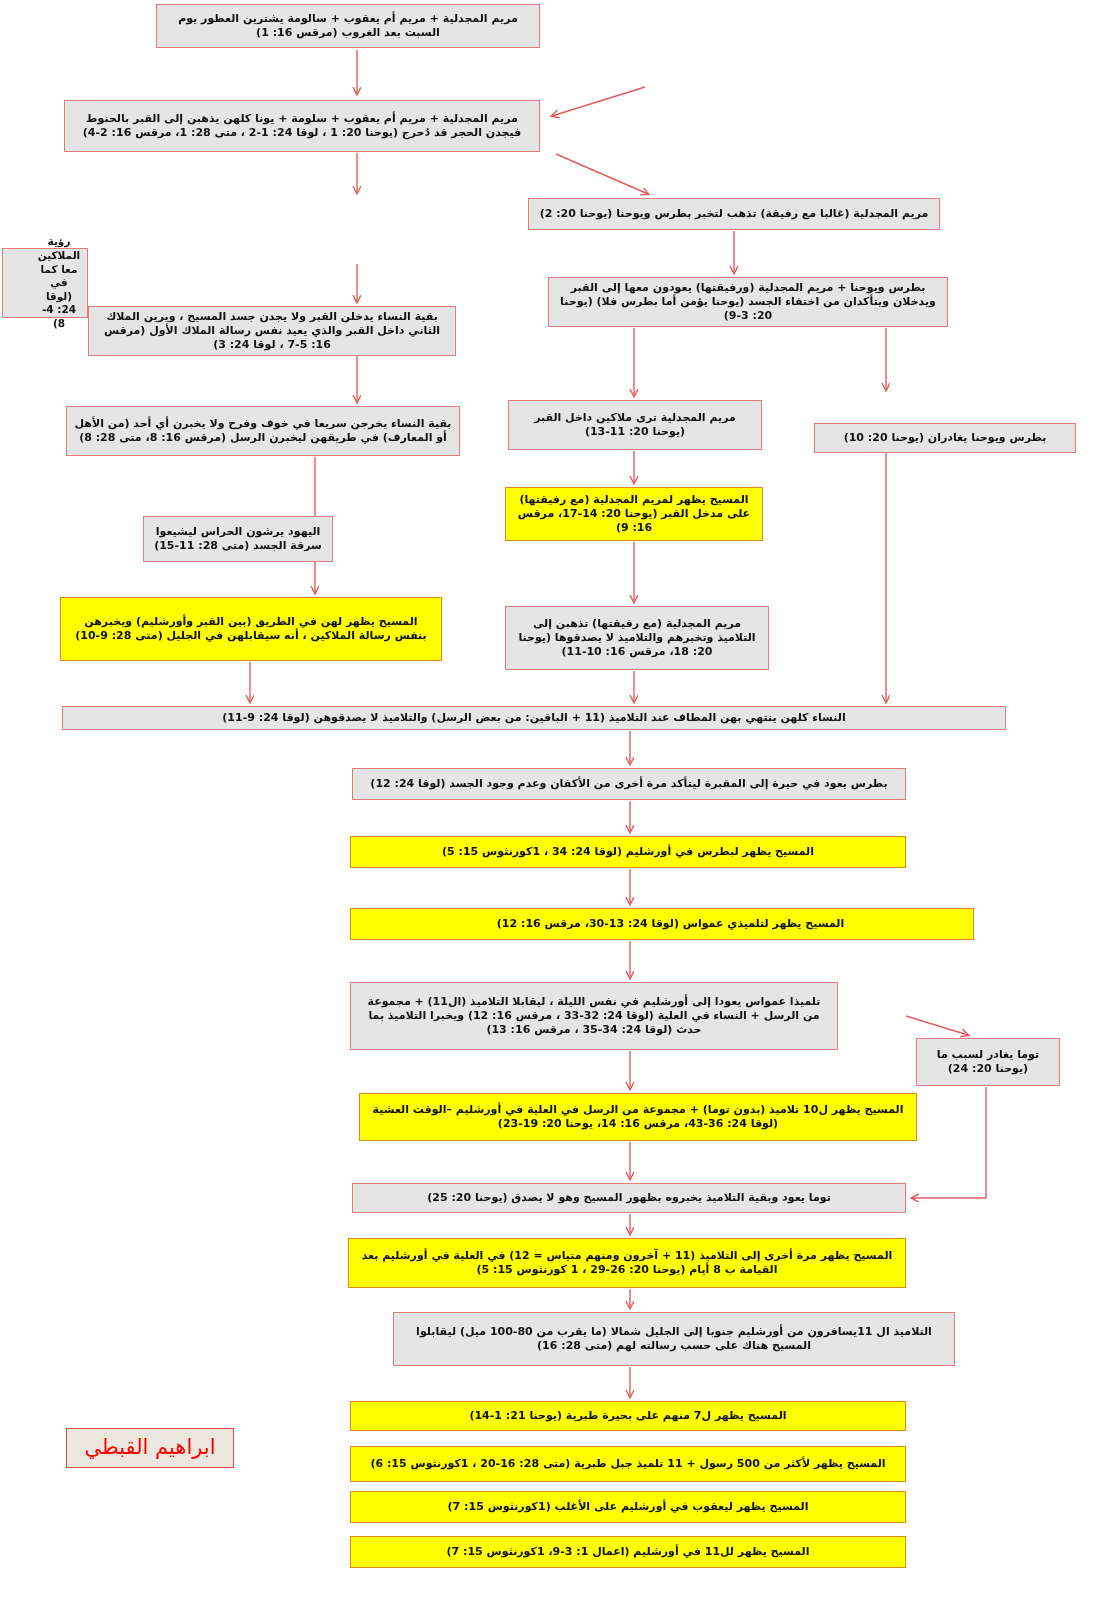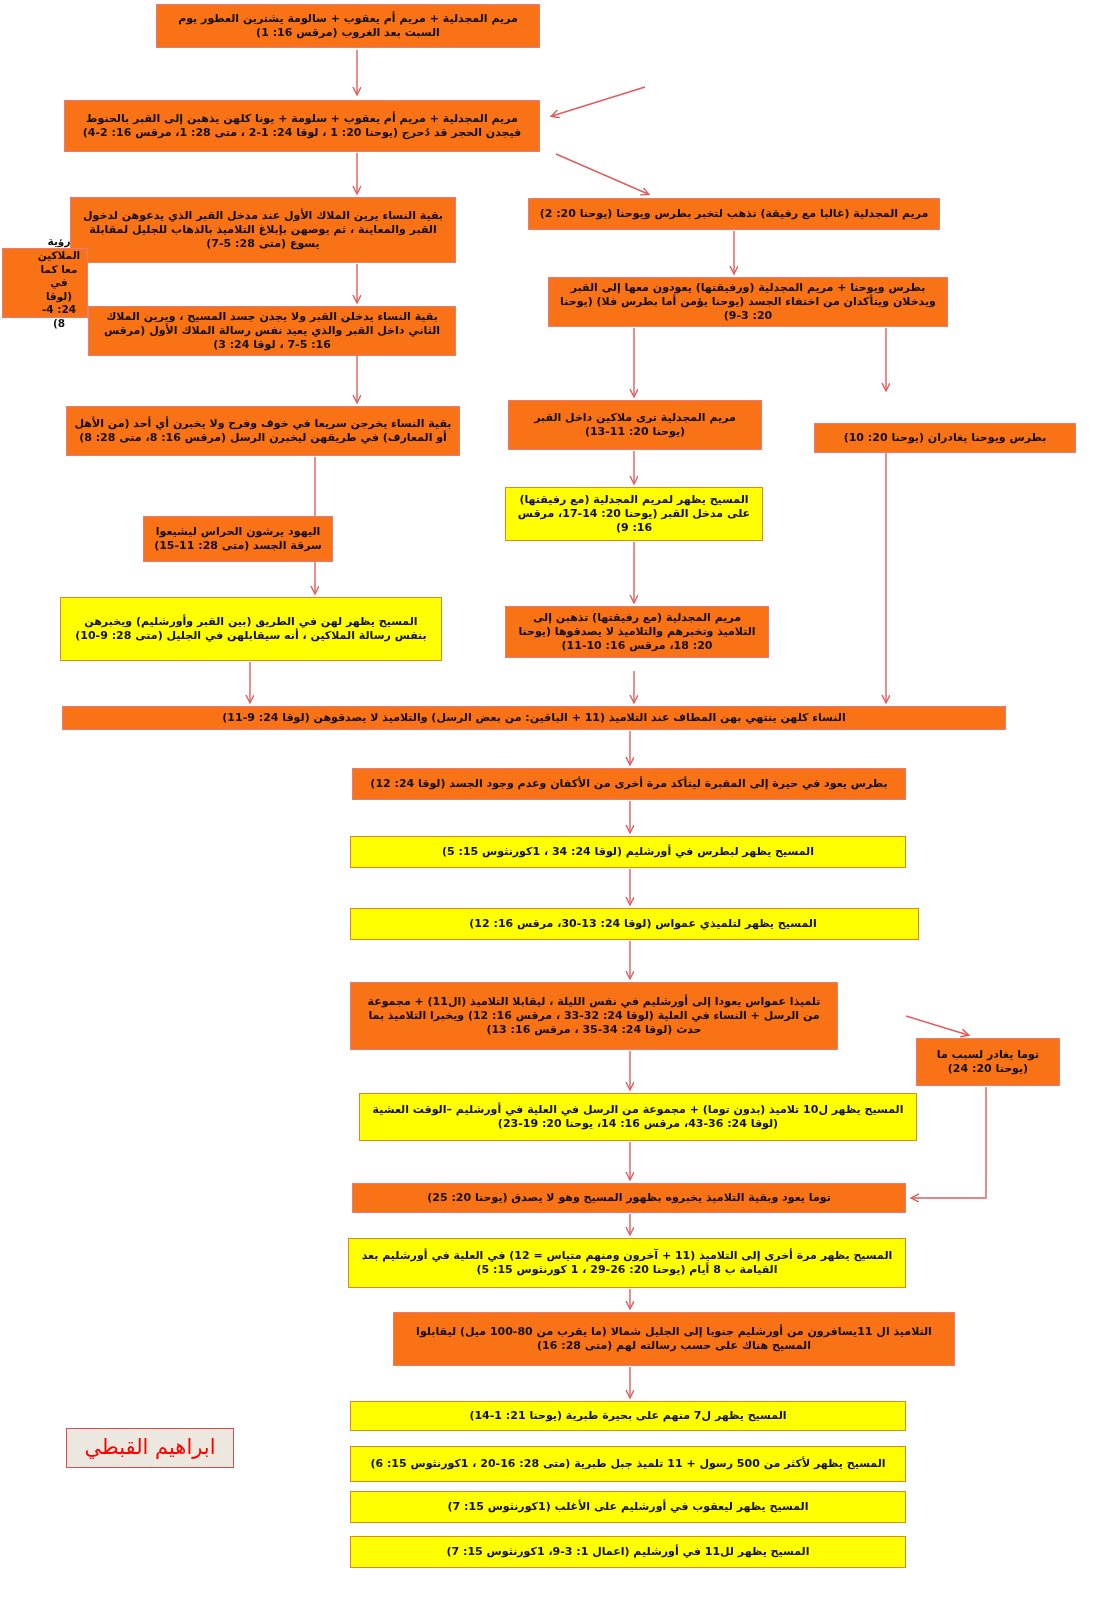--- a/index.html
+++ b/index.html
@@ -19,21 +19,21 @@
     justify-content:center;
     text-align:center;
     direction:rtl;
     font-weight:bold;
     font-size:11px;
     line-height:1.3;
     color:#111111;
     padding:2px 7px;
   }
   .plain{
-    background:#f97316;
+    background:#e5e5e5;
     border:1.6px solid #e37c7c;
   }
   .yellow{
     background:#ffff00;
     border:1.6px solid #e0881c;
   }
   .sig{
     background:#ece8df;
     border:1.6px solid #e04b4b;
     color:#ff0000;
@@ -79,36 +79,35 @@
       <line x1="630" y1="1142" x2="630" y2="1179" marker-end="url(#ah)"></line>
       <polyline points="986,1087 986,1198 912,1198" marker-end="url(#ah)"></polyline>
       <line x1="630" y1="1214" x2="630" y2="1234" marker-end="url(#ah)"></line>
       <line x1="630" y1="1289" x2="630" y2="1308" marker-end="url(#ah)"></line>
       <line x1="630" y1="1367" x2="630" y2="1397" marker-end="url(#ah)"></line>
     </g>
   </svg>
 
   <div class="node plain" style="left:156px;top:4px;width:384px;height:44px;">مريم المجدلية + مريم أم يعقوب + سالومة  يشترين العطور يوم السبت بعد الغروب (مرقس 16: 1)</div>
   <div class="node plain" style="left:64px;top:100px;width:476px;height:52px;">مريم المجدلية + مريم أم يعقوب + سلومة + يونا كلهن يذهبن إلى القبر بالحنوط فيجدن الحجر قد دُحرج (يوحنا 20: 1 ، لوقا 24: 1-2 ، متى 28: 1، مرقس 16: 2-4)</div>
-  <div class="node plain" style="left:70px;top:197px;width:386px;height:66px;">بقية النساء يرين الملاك الأول عند مدخل القبر الذي يدعوهن لدخول القبر والمعاينة ، ثم يوصهن بإبلاغ التلاميذ بالذهاب للجليل لمقابلة يسوع (متى 28: 5-7)</div>
   <div class="node plain" style="left:528px;top:198px;width:412px;height:32px;">مريم المجدلية (غالبا مع رفيقة) تذهب لتخبر بطرس ويوحنا (يوحنا 20: 2)</div>
   <div class="node plain small" style="left:2px;top:248px;width:86px;height:70px;">رؤية الملاكين معا كما في (لوقا 24: 4-8)</div>
   <div class="node plain" style="left:88px;top:306px;width:368px;height:50px;">بقية النساء يدخلن القبر ولا يجدن جسد المسيح ، ويرين الملاك الثاني داخل القبر والذي يعيد نفس رسالة الملاك الأول (مرقس 16: 5-7 ، لوقا 24: 3)</div>
   <div class="node plain" style="left:548px;top:277px;width:400px;height:50px;">بطرس ويوحنا + مريم المجدلية (ورفيقتها) يعودون معها إلى القبر ويدخلان ويتأكدان من اختفاء الجسد (يوحنا يؤمن أما بطرس فلا) (يوحنا 20: 3-9)</div>
   <div class="node plain" style="left:66px;top:406px;width:394px;height:50px;">بقية النساء يخرجن سريعا في خوف وفرح ولا يخبرن أي أحد (من الأهل أو المعارف) في طريقهن ليخبرن الرسل (مرقس 16: 8، متى 28: 8)</div>
   <div class="node plain" style="left:508px;top:400px;width:254px;height:50px;">مريم المجدلية ترى ملاكين داخل القبر (يوحنا 20: 11-13)</div>
   <div class="node plain" style="left:814px;top:394px;width:262px;height:30px;margin-top:29px;">بطرس ويوحنا يغادران (يوحنا 20: 10)</div>
   <div class="node yellow" style="left:505px;top:487px;width:258px;height:54px;">المسيح يظهر لمريم المجدلية (مع رفيقتها) على مدخل القبر (يوحنا 20: 14-17، مرقس 16: 9)</div>
   <div class="node plain" style="left:143px;top:516px;width:190px;height:46px;">اليهود يرشون الحراس ليشيعوا سرقة الجسد (متى 28: 11-15)</div>
   <div class="node yellow" style="left:60px;top:597px;width:382px;height:64px;">المسيح يظهر لهن في الطريق (بين القبر وأورشليم) ويخبرهن بنفس رسالة الملاكين ، أنه سيقابلهن في الجليل (متى 28: 9-10)</div>
-  <div class="node plain" style="left:505px;top:606px;width:264px;height:52px;">مريم المجدلية (مع رفيقتها) تذهبن إلى التلاميذ وتخبرهم والتلاميذ لا يصدقوها (يوحنا 20: 18، مرقس 16: 10-11)</div>
+  <div class="node plain" style="left:505px;top:606px;width:264px;height:64px;">مريم المجدلية (مع رفيقتها) تذهبن إلى التلاميذ وتخبرهم والتلاميذ لا يصدقوها (يوحنا 20: 18، مرقس 16: 10-11)</div>
   <div class="node plain" style="left:62px;top:706px;width:944px;height:24px;">النساء كلهن ينتهي بهن المطاف عند التلاميذ (11 + الباقين: من بعض الرسل) والتلاميذ لا يصدقوهن  (لوقا 24: 9-11)</div>
   <div class="node plain" style="left:352px;top:768px;width:554px;height:32px;">بطرس يعود في حيرة إلى المقبرة ليتأكد مرة أخرى من الأكفان وعدم وجود الجسد (لوقا 24: 12)</div>
   <div class="node yellow" style="left:350px;top:836px;width:556px;height:32px;">المسيح يظهر لبطرس في أورشليم (لوقا 24: 34 ، 1كورنثوس 15: 5)</div>
-  <div class="node yellow" style="left:350px;top:908px;width:569px;height:32px;padding-left:24px;">المسيح يظهر لتلميذي عمواس (لوقا 24: 13-30، مرقس 16: 12)</div>
+  <div class="node yellow" style="left:350px;top:908px;width:624px;height:32px;padding-left:24px;">المسيح يظهر لتلميذي عمواس (لوقا 24: 13-30، مرقس 16: 12)</div>
   <div class="node plain" style="left:350px;top:982px;width:488px;height:68px;">تلميذا عمواس يعودا  إلى أورشليم في نفس الليلة ، ليقابلا التلاميذ (ال11) + مجموعة من الرسل + النساء في العلية (لوقا 24: 32-33 ، مرقس 16: 12) ويخبرا التلاميذ بما حدث (لوقا 24: 34-35 ، مرقس 16: 13)</div>
   <div class="node plain" style="left:916px;top:1038px;width:144px;height:48px;">توما يغادر لسبب ما (يوحنا 20: 24)</div>
   <div class="node yellow" style="left:348px;top:1093px;width:558px;height:48px;margin-left:11px;">المسيح يظهر ل10 تلاميذ (بدون توما) + مجموعة من الرسل في العلية في أورشليم –الوقت العشية (لوقا 24: 36-43، مرقس 16: 14، يوحنا 20: 19-23)</div>
   <div class="node plain" style="left:352px;top:1183px;width:554px;height:30px;">توما يعود وبقية التلاميذ يخبروه بظهور المسيح وهو لا يصدق (يوحنا 20: 25)</div>
   <div class="node yellow" style="left:348px;top:1238px;width:558px;height:50px;">المسيح يظهر مرة أخرى إلى التلاميذ (11 + آخرون ومنهم متياس = 12) في العلية في أورشليم بعد القيامة ب 8 أيام (يوحنا 20: 26-29 ، 1 كورنثوس 15: 5)</div>
   <div class="node plain" style="left:345px;top:1312px;width:562px;height:54px;margin-left:48px;">التلاميذ ال 11يسافرون من أورشليم جنوبا إلى الجليل شمالا (ما يقرب من 80-100 ميل) ليقابلوا المسيح هناك على حسب رسالته لهم  (متى 28: 16)</div>
   <div class="node yellow" style="left:350px;top:1401px;width:556px;height:30px;">المسيح يظهر ل7 منهم على بحيرة طبرية (يوحنا 21: 1-14)</div>
   <div class="node yellow" style="left:350px;top:1446px;width:556px;height:36px;">المسيح يظهر لأكثر من 500 رسول + 11 تلميذ جبل طبرية (متى 28: 16-20 ، 1كورنثوس 15: 6)</div>
   <div class="node yellow" style="left:350px;top:1491px;width:556px;height:32px;">المسيح يظهر ليعقوب في أورشليم على الأغلب (1كورنثوس 15: 7)</div>
   <div class="node yellow" style="left:350px;top:1536px;width:556px;height:32px;">المسيح يظهر لل11 في أورشليم (اعمال 1: 3-9، 1كورنثوس 15: 7)</div>

